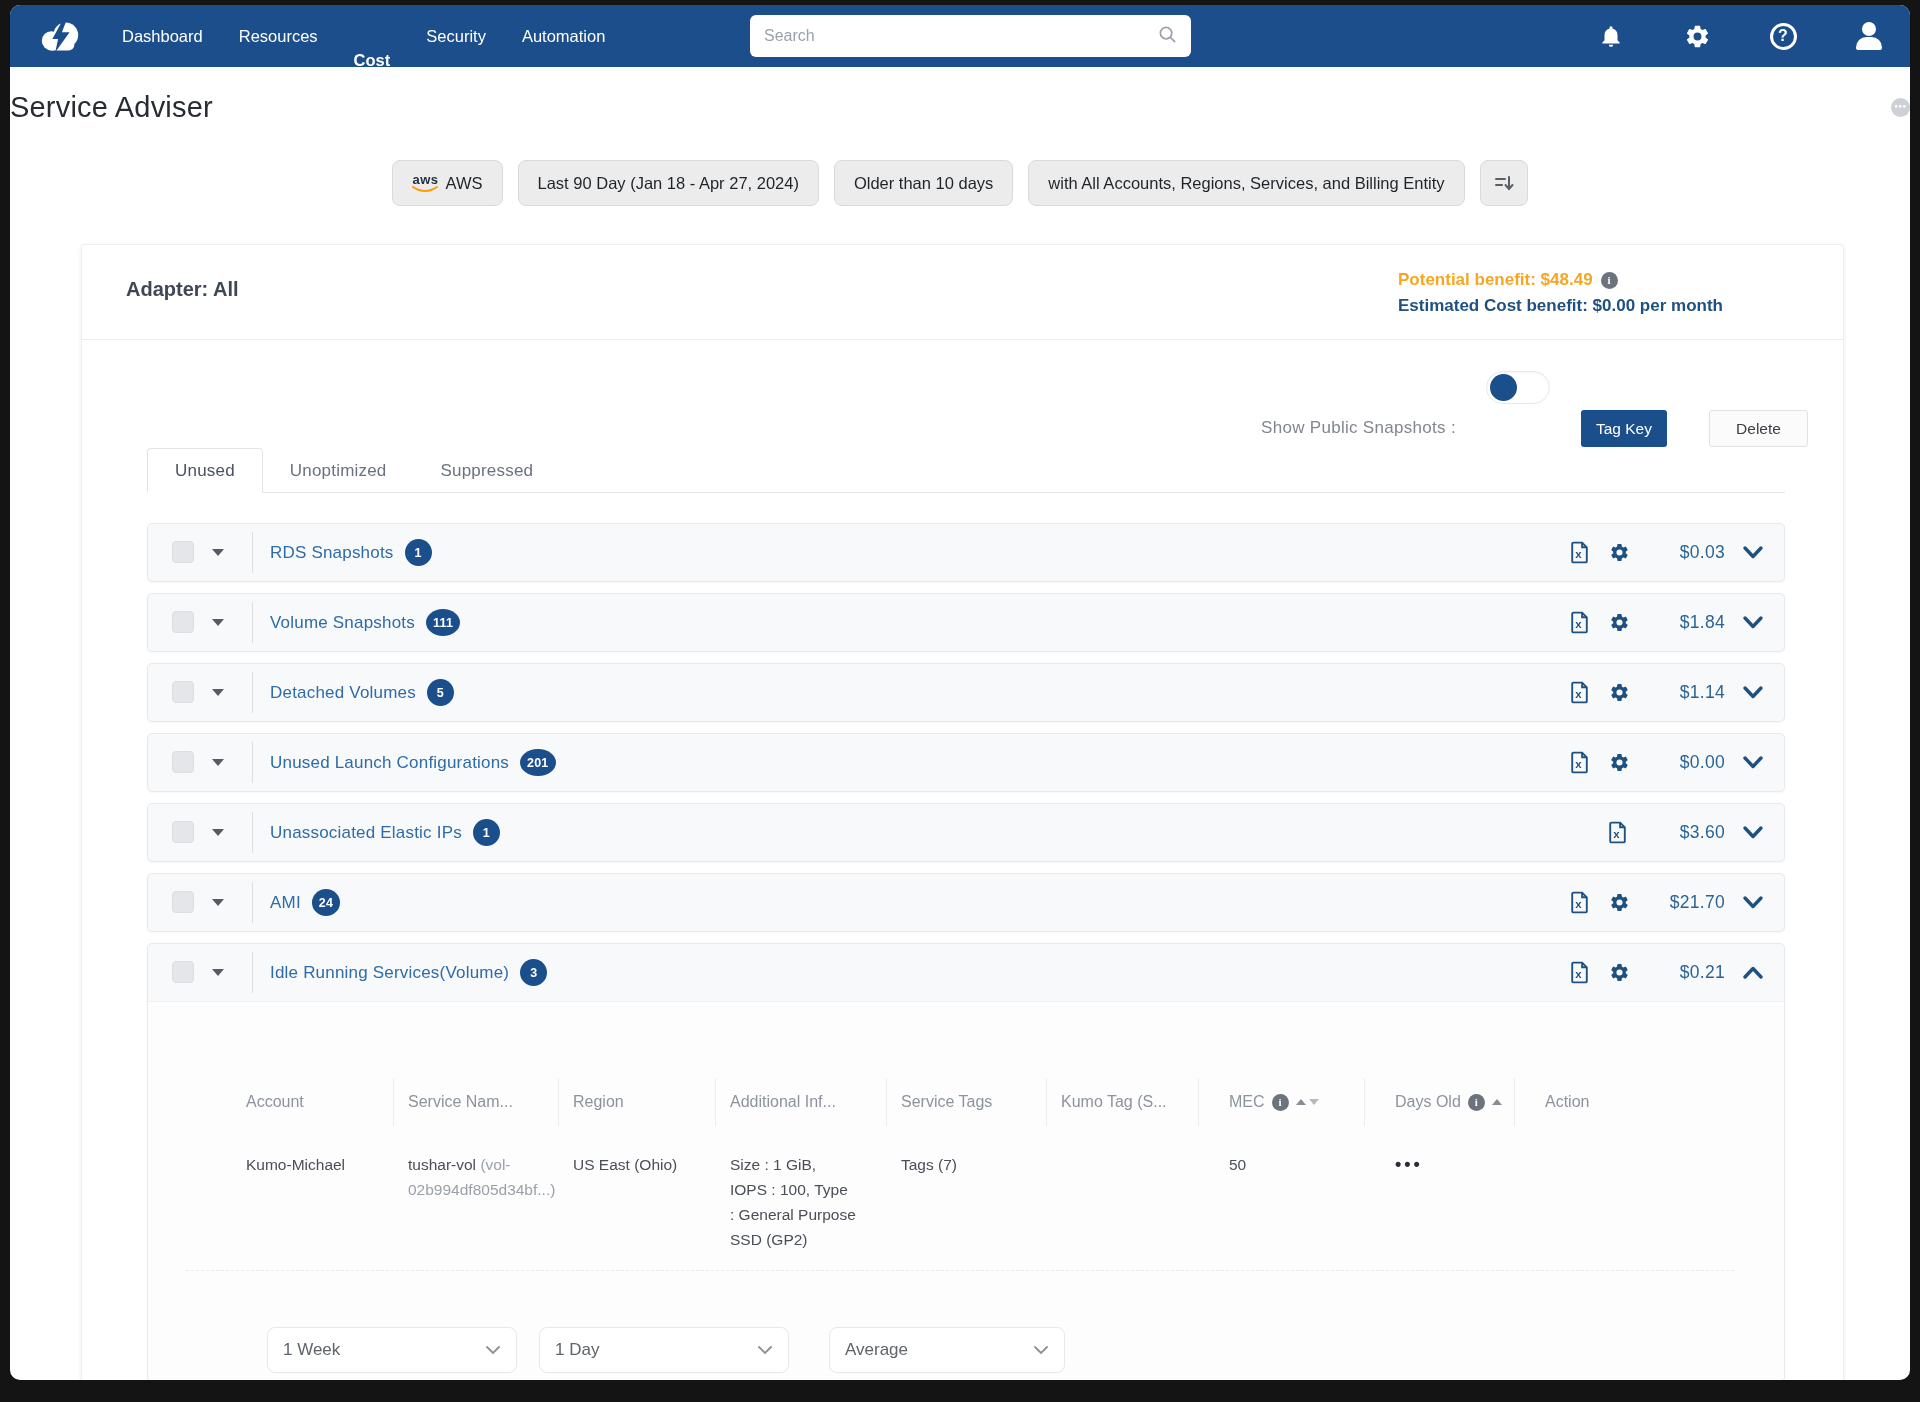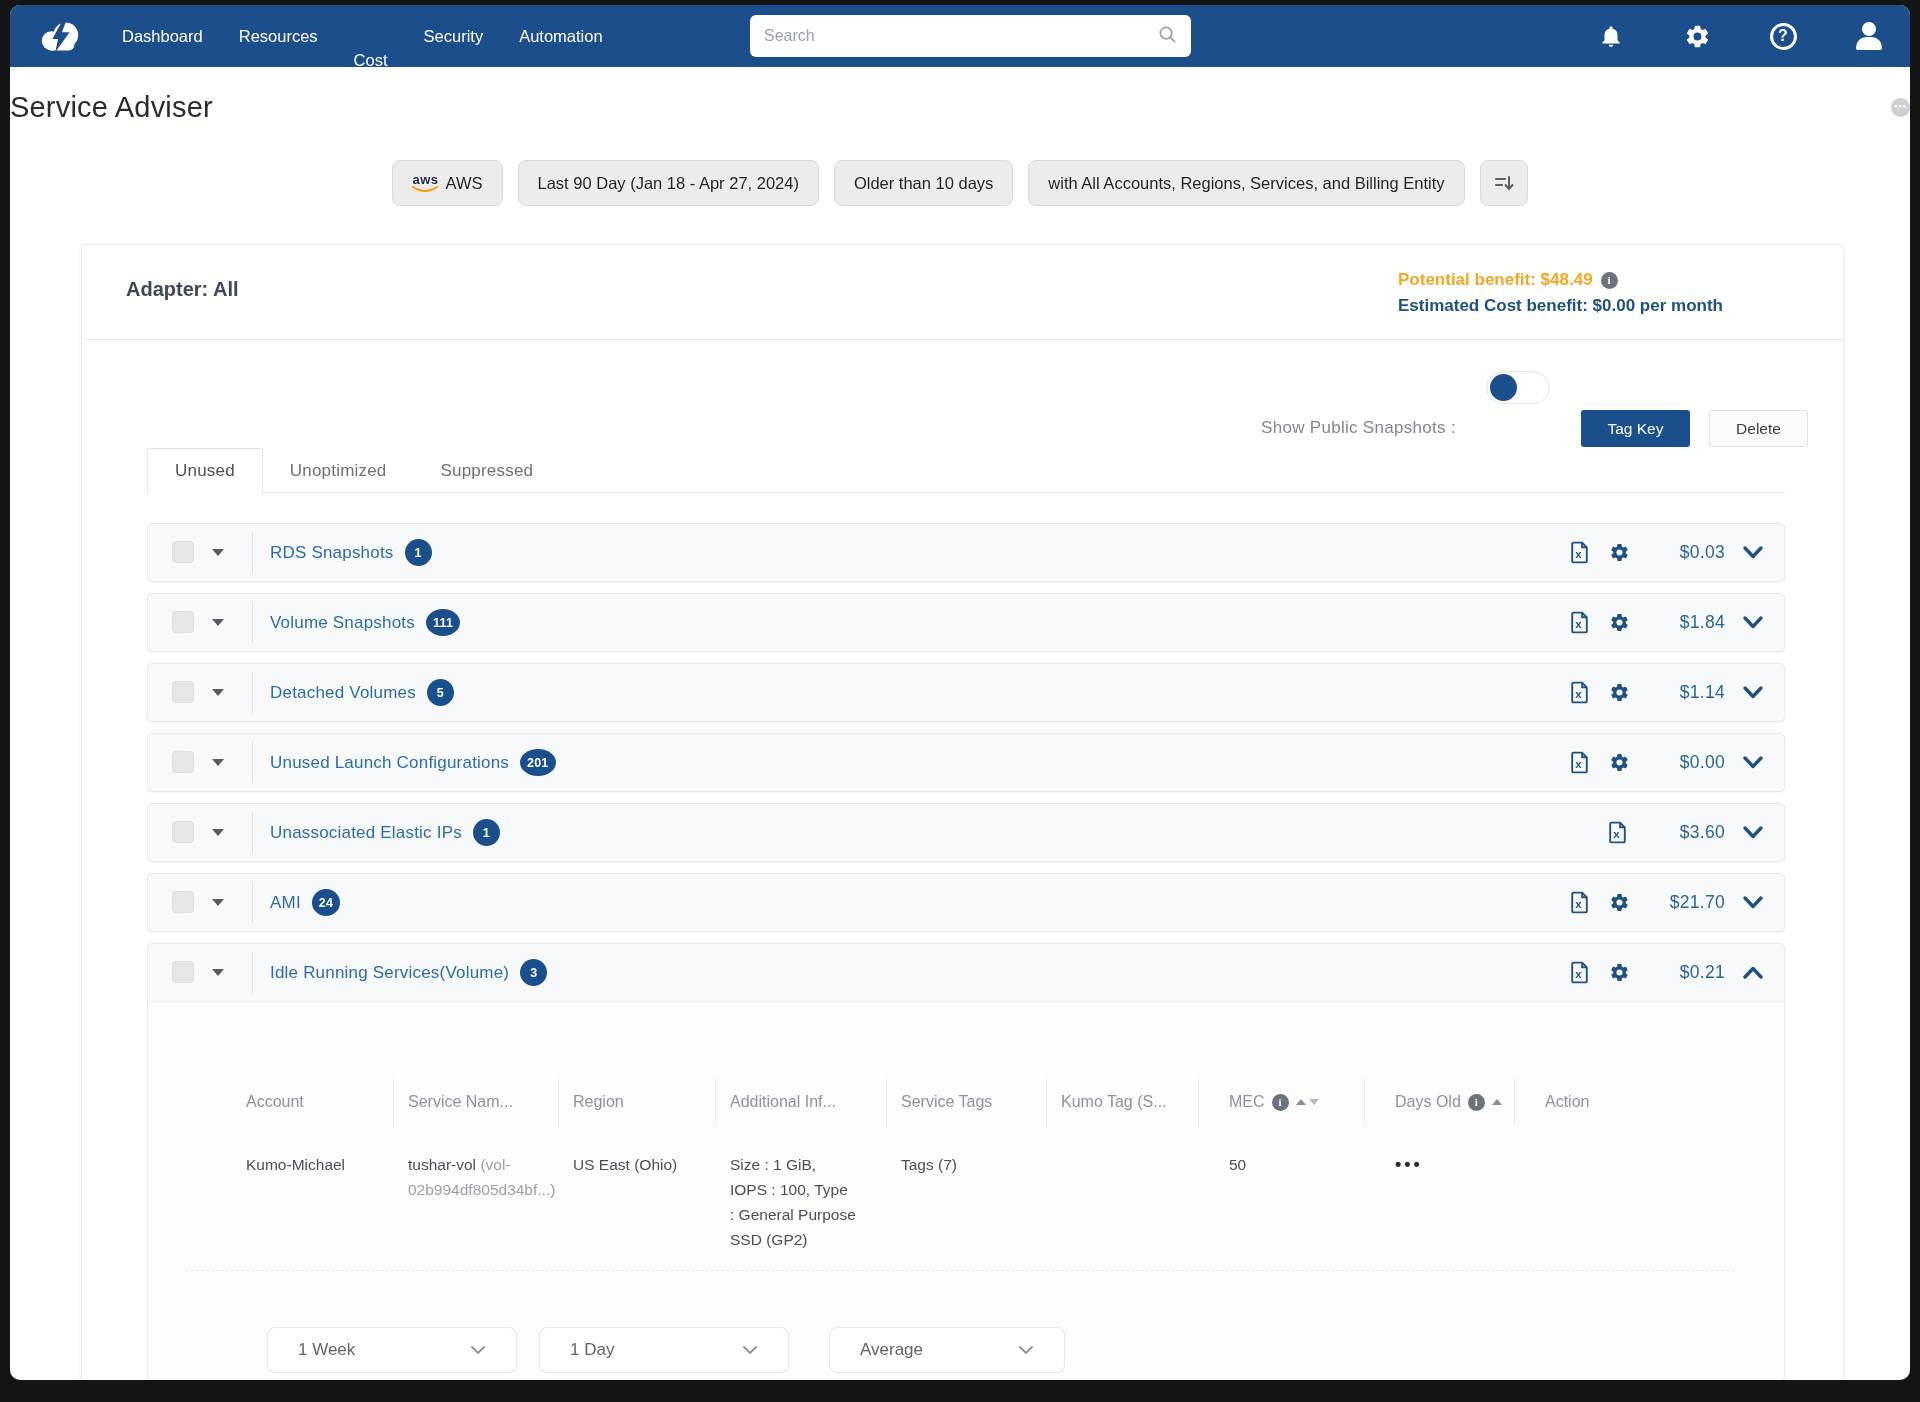--- a/index.html
+++ b/index.html
@@ -14,21 +14,21 @@
   }
   *{margin:0;padding:0;box-sizing:border-box;}
   body{width:1920px;height:1402px;background:#141414;font-family:"Liberation Sans","DejaVu Sans",sans-serif;position:relative;overflow:hidden;}
   .window{position:absolute;left:10px;top:5px;right:10px;bottom:22px;background:#ffffff;border-radius:10px;overflow:hidden;}
 
   
   .navbar{position:absolute;left:0;top:0;right:0;height:62px;background:var(--brand);}
   .nav-logo{position:absolute;left:26px;top:8px;width:48px;height:46px;}
   .nav-links{position:absolute;left:112px;top:0;height:62px;display:flex;align-items:center;gap:36px;}
   .nav-link{color:#fff;font-size:16.5px;position:relative;height:62px;display:flex;align-items:center;cursor:pointer;white-space:nowrap;}
-  .nav-link.active{font-weight:400;margin-top:48px;}
+  .nav-link.active{font-weight:700;margin-top:48px;}
   .nav-link.active::after{content:"";position:absolute;left:-9px;right:-9px;bottom:-6px;height:12px;background:#fff;border-radius:2px;}
   .nav-search{position:absolute;left:740px;top:10px;width:441px;height:42px;background:#fff;border-radius:6px;display:flex;align-items:center;padding:0 14px;}
   .nav-search input{border:none;outline:none;flex:1;font-size:16px;color:#333;font-family:inherit;background:transparent;}
   .nav-search input::placeholder{color:#9aa1ab;}
   .nav-icons{position:absolute;right:26px;top:0;height:62px;display:flex;align-items:center;gap:56px;}
   .nav-icon{width:30px;height:30px;display:flex;align-items:center;justify-content:center;cursor:pointer;}
   .help-icon{width:27px;height:27px;border:3px solid #fff;border-radius:50%;color:#fff;font-weight:700;font-size:16px;display:flex;align-items:center;justify-content:center;}
   .person-icon{position:relative;width:28px;height:28px;}
   .person-icon .head{position:absolute;left:7px;top:0;width:14px;height:14px;border-radius:50%;background:#fff;}
   .person-icon .body{position:absolute;left:1px;top:15px;width:26px;height:13px;border-radius:12px 12px 3px 3px;background:#fff;}
@@ -50,21 +50,21 @@
   .adapter-title{position:absolute;left:44px;top:33px;font-size:20px;font-weight:700;color:#3f4756;}
   .benefits{position:absolute;left:1316px;top:22px;line-height:26px;}
   .benefit-potential{font-size:17px;font-weight:700;color:var(--orange);display:flex;align-items:center;gap:8px;}
   .benefit-estimated{font-size:17px;font-weight:700;color:#1e5180;}
   .info-dot{display:inline-flex;width:17px;height:17px;border-radius:50%;background:#6d737c;color:#fff;font-size:11px;font-weight:700;align-items:center;justify-content:center;font-family:"Liberation Serif",serif;}
   .card-divider{position:absolute;left:0;top:94px;width:100%;height:1px;background:#ededee;}
 
   .toggle{position:absolute;left:1404px;top:126px;width:64px;height:33px;border:1px solid #e6e8eb;background:#fff;border-radius:17px;box-shadow:inset 0 1px 2px rgba(0,0,0,.05);cursor:pointer;}
   .toggle .knob{position:absolute;left:3px;top:2px;width:27px;height:27px;border-radius:50%;background:var(--badge);}
   .show-public-label{position:absolute;left:1179px;top:173px;font-size:17px;color:#82878f;letter-spacing:.3px;}
-  .btn-tagkey{position:absolute;left:1499px;top:165px;width:109px;height:37px;background:var(--badge);color:#fff;border:none;border-radius:3px;font-size:15.5px;font-family:inherit;cursor:pointer;}
+  .btn-tagkey{position:absolute;left:1499px;top:165px;width:86px;height:37px;background:var(--badge);color:#fff;border:none;border-radius:3px;font-size:15.5px;font-family:inherit;cursor:pointer;}
   .btn-delete{position:absolute;left:1627px;top:165px;width:99px;height:37px;background:#fbfbfb;color:#3a3f45;border:1px solid #e2e2e2;border-radius:3px;font-size:15.5px;font-family:inherit;cursor:pointer;}
 
   
   .tabs{position:absolute;left:65px;top:203px;width:1638px;height:45px;display:flex;border-bottom:1px solid #e3e4e6;}
   .tab{padding:0 27px;height:45px;display:flex;align-items:center;font-size:17px;color:#6a7280;cursor:pointer;letter-spacing:.2px;}
   .tab.active{background:#fff;border:1px solid #e3e4e6;border-bottom:1px solid #fff;border-radius:4px 4px 0 0;color:#4a5160;margin-bottom:-1px;}
 
   
   .cat-card{position:absolute;left:65px;width:1638px;background:#f8f9fb;border:1px solid #e7e9ec;border-radius:5px;box-shadow:0 1px 2px rgba(0,0,0,.04);}
   .cat-row{position:relative;height:57px;display:flex;align-items:center;cursor:pointer;}
@@ -91,21 +91,21 @@
   .svc-id{color:#9aa0a8;}
   .svc-wrap{display:inline-block;width:118px;}
   .addl-wrap{display:inline-block;width:126px;}
   .sort-arrows{display:flex;gap:3px;align-items:center;}
   .arr-up{width:0;height:0;border-left:5px solid transparent;border-right:5px solid transparent;border-bottom:6px solid #878d96;}
   .arr-down{width:0;height:0;border-left:5px solid transparent;border-right:5px solid transparent;border-top:6px solid #b4bac2;}
   .row-rule{border-bottom:1px dashed #e9eaec;margin:0 10px 0 -60px;}
   .action-dots{font-size:18px;letter-spacing:3px;color:#2b2f35;font-weight:700;}
 
   .selects{display:flex;margin:56px 0 0 21px;gap:22px;}
-  .select{width:250px;height:46px;background:#fff;border:1px solid #e8e8e8;border-radius:8px;display:flex;align-items:center;justify-content:space-between;padding:0 30px;font-size:17px;color:#5f646b;cursor:pointer;}
+  .select{width:250px;height:46px;background:#fff;border:1px solid #e8e8e8;border-radius:8px;display:flex;align-items:center;justify-content:space-between;padding:0 15px;font-size:17px;color:#5f646b;cursor:pointer;}
   .select.third{width:236px;margin-left:18px;}
 </style>
 </head>
 <body>
 
 <div class="window">
 
   <div class="navbar">
     <div class="nav-logo">
       <svg viewBox="0 0 48 48" width="48" height="46">

